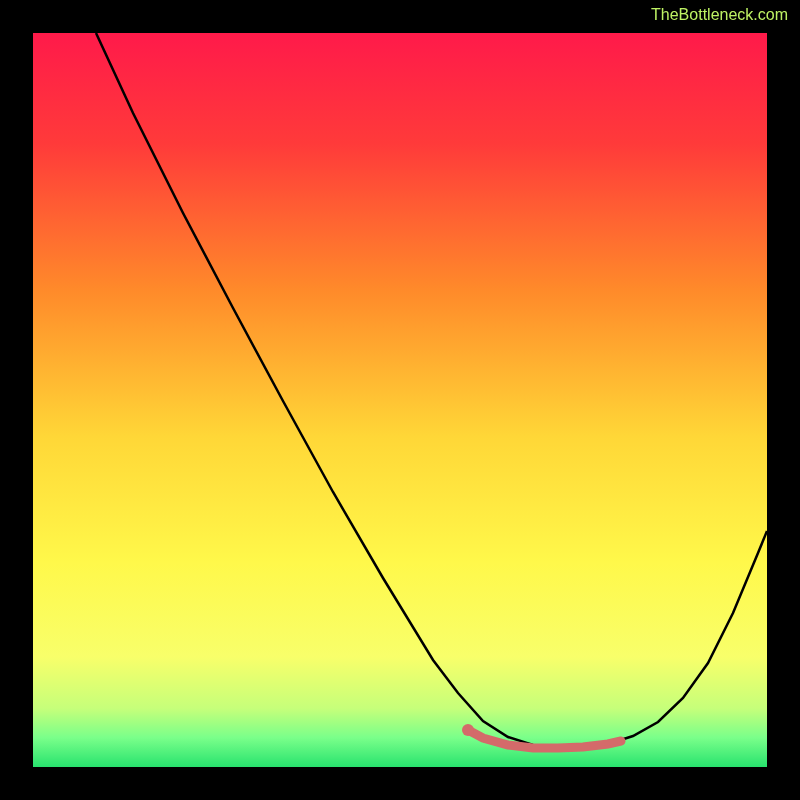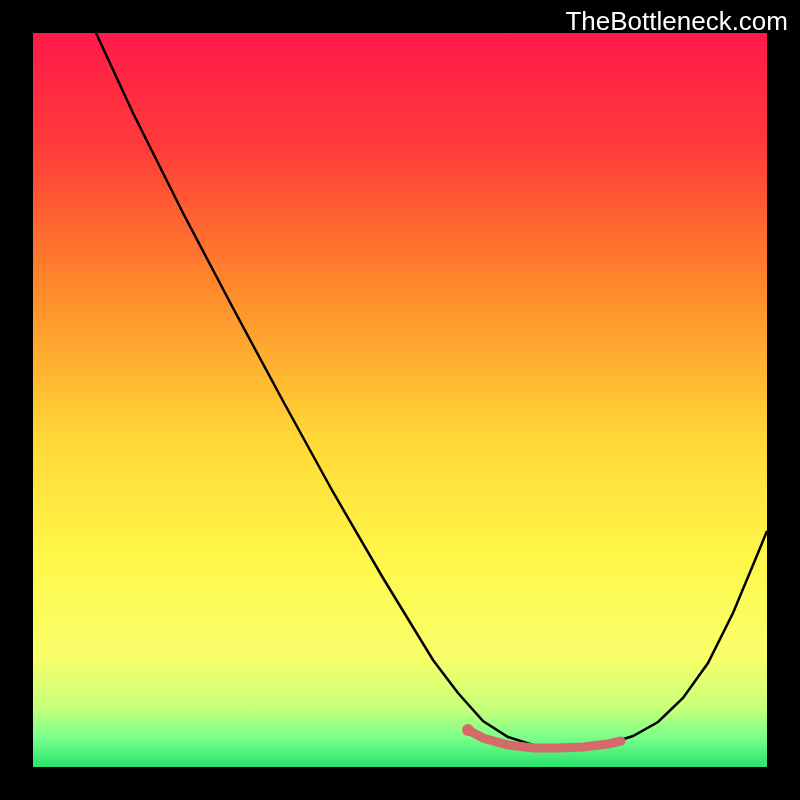--- a/index.html
+++ b/index.html
@@ -9,22 +9,22 @@
     height: 800px;
     background: #000;
     position: relative;
     overflow: hidden;
   }
   .watermark {
     position: absolute;
     top: 6px;
     right: 12px;
     font-family: Arial, Helvetica, sans-serif;
-    font-size: 26px;
-    color: #ffffff;
+    font-size: 16px;
+    color: #bef264;
     z-index: 10;
   }
   .plot-area {
     position: absolute;
     left: 33px;
     top: 33px;
     width: 734px;
     height: 734px;
   }
   svg {

